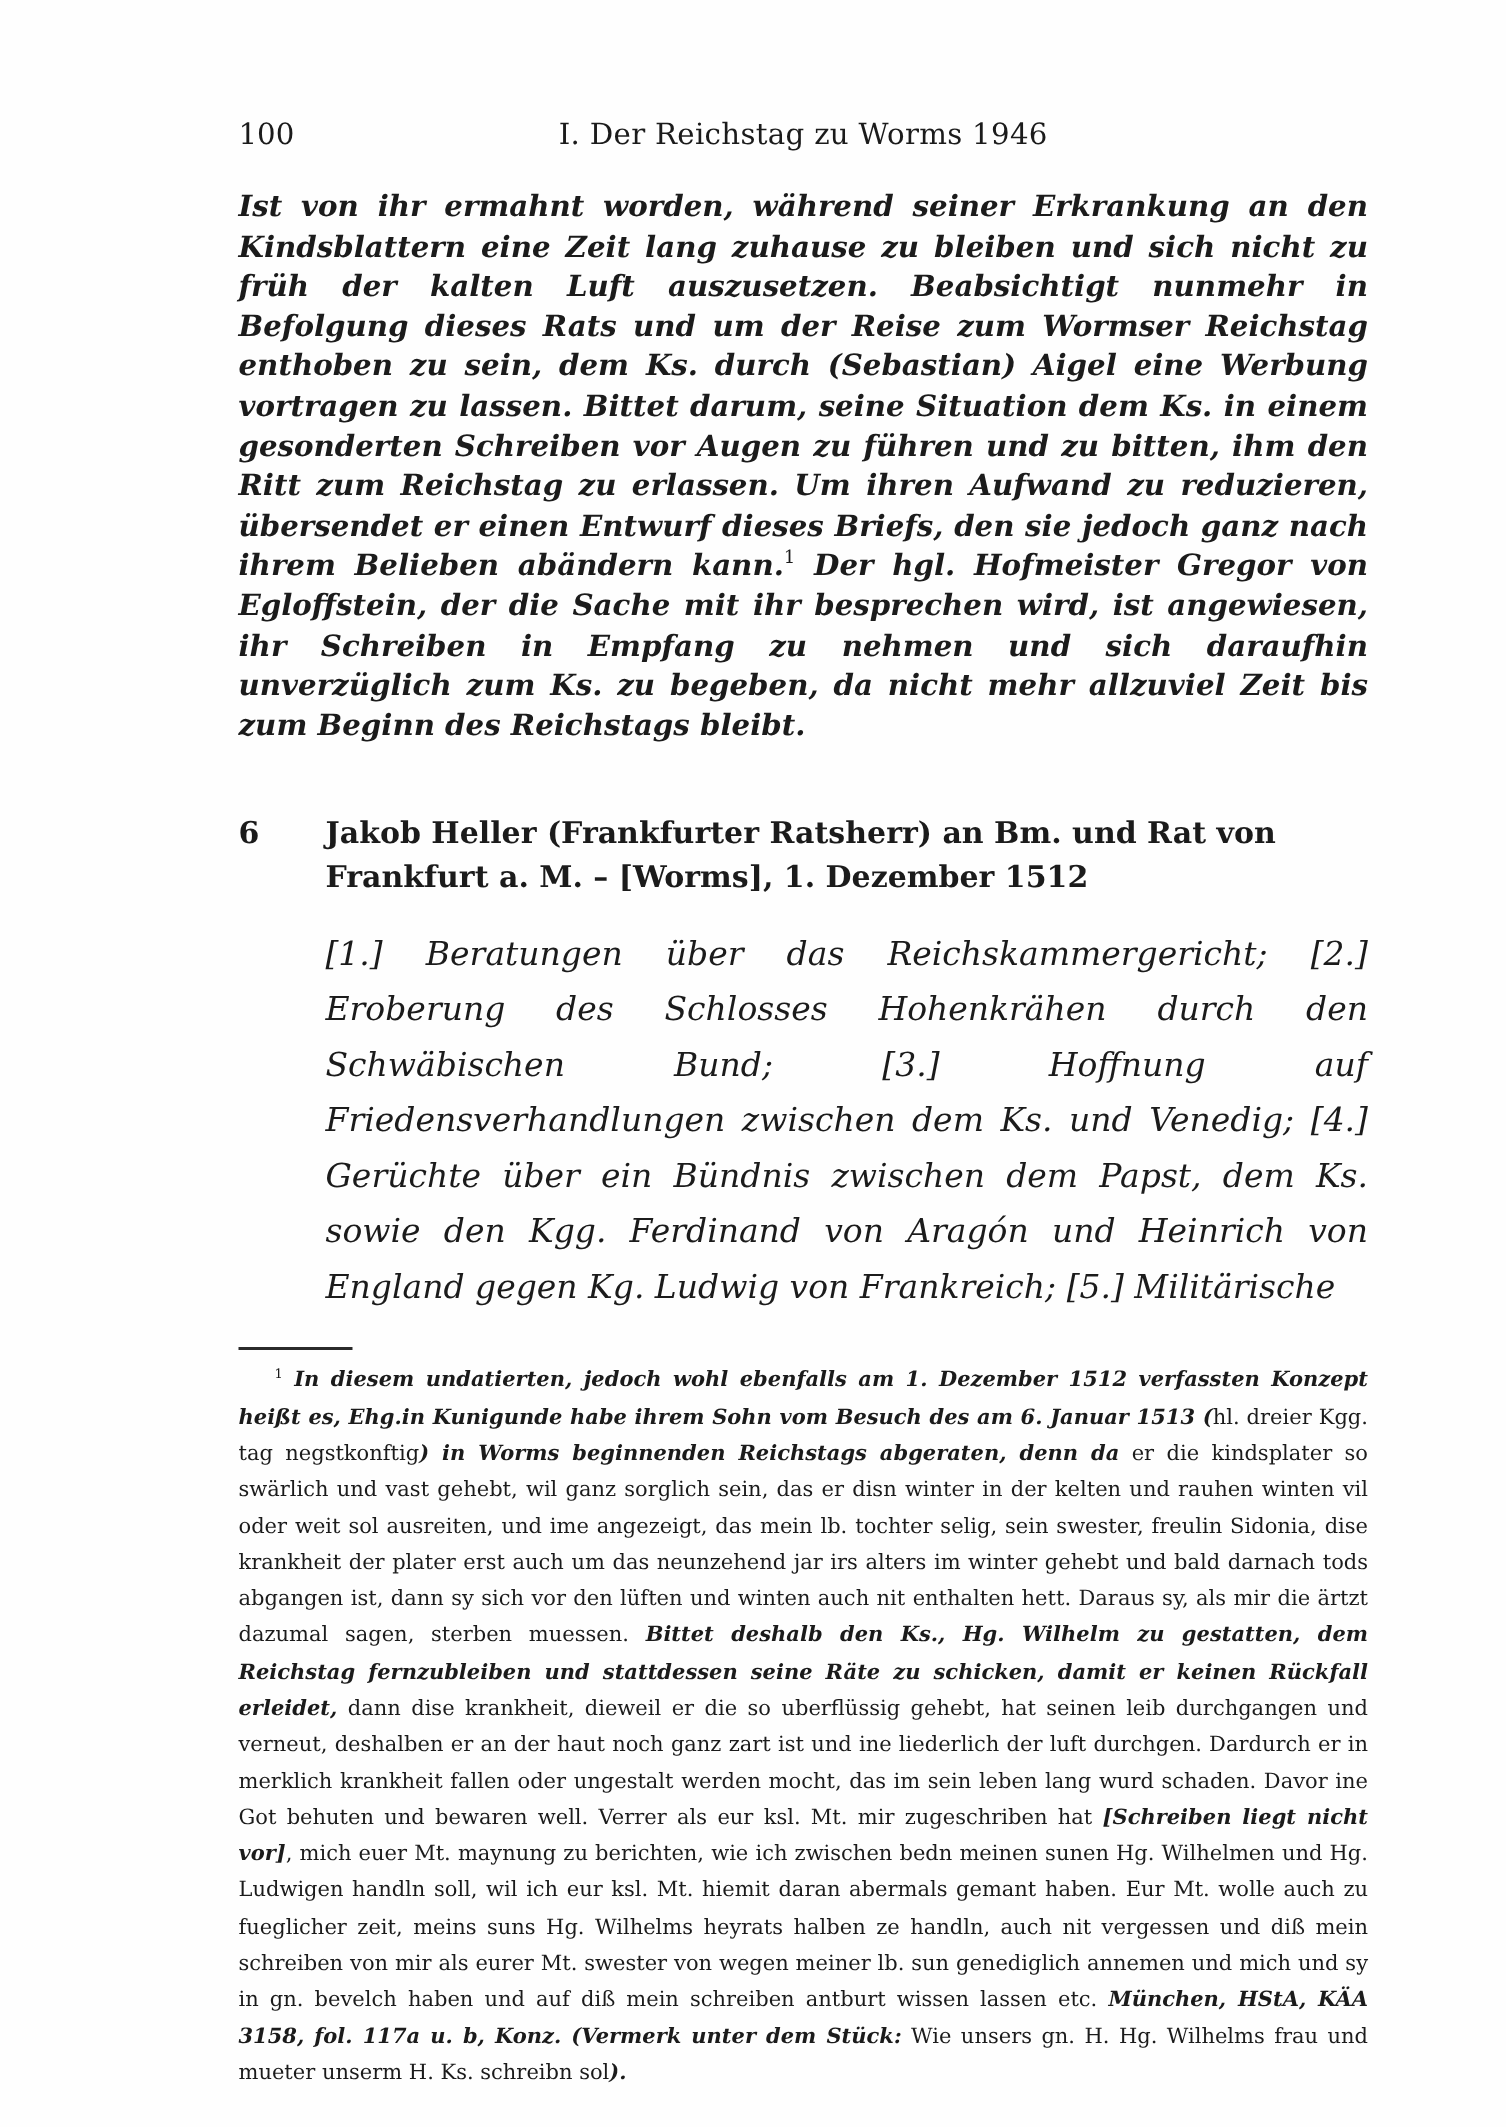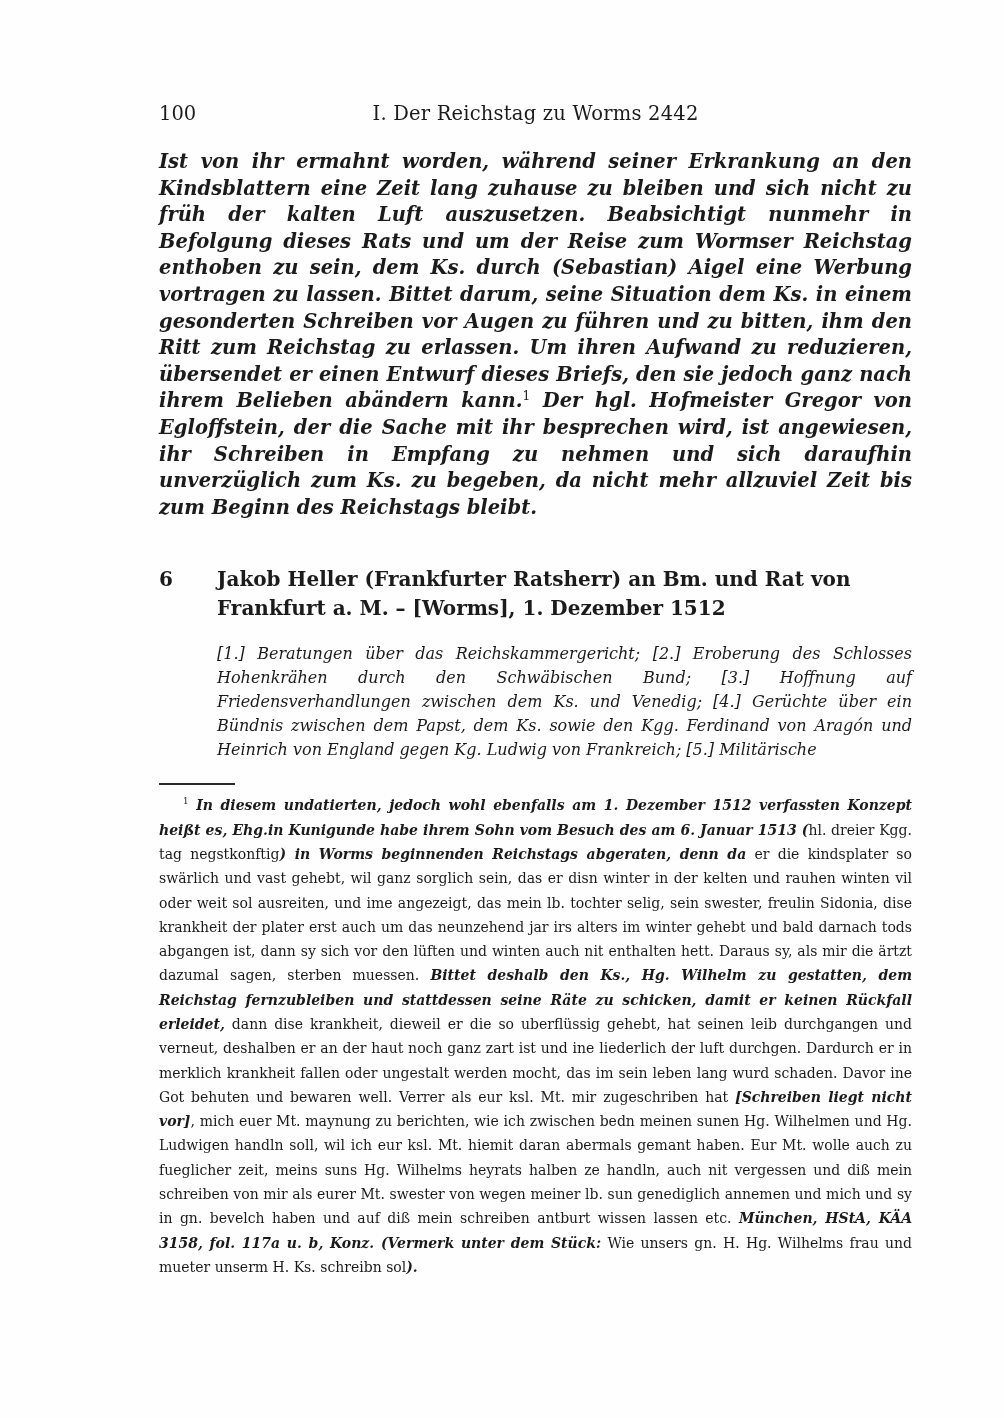--- a/index.html
+++ b/index.html
@@ -15,21 +15,20 @@
     background: #fefefe;
     color: #1b1b1b;
     font-family: "DejaVu Serif", "Liberation Serif", serif;
     overflow: hidden;
   }
   .content {
     position: absolute;
     left: 159px;
     top: 78px;
     width: 753px;
-    margin-top: 24px;
   }
   .running-head {
     position: relative;
     height: 26px;
     font-size: 19.5px;
   }
   .page-number {
     position: absolute;
     left: 0;
     top: 0;
@@ -61,22 +60,22 @@
     font-style: normal;
   }
   .entry-number {
     flex: 0 0 58px;
   }
   .entry-title {
     flex: 1 1 auto;
   }
   .entry-summary {
     margin: 19px 0 0 58px;
-    font-size: 16px;
-    line-height: 24px;
+    font-size: 22px;
+    line-height: 37px;
     font-style: italic;
     text-align: justify;
   }
   .footnote-rule {
     margin-top: 21px;
     width: 76px;
     height: 0;
     border-top: 2px solid #2a2a2a;
   }
   .footnote {
@@ -95,21 +94,21 @@
   }
 </style>
 </head>
 <body>
 
 <div class="page">
   <div class="content">
 
     <div class="running-head">
       <span class="page-number">100</span>
-      <span class="running-title">I. Der Reichstag zu Worms 2442</span>
+      <span class="running-title">I. Der Reichstag zu Worms 1946</span>
     </div>
 
     <p class="regest"><i>Ist von ihr ermahnt worden, während seiner Erkrankung an den Kindsblattern eine Zeit lang zuhause zu bleiben und sich nicht zu früh der kalten Luft auszusetzen. Beabsichtigt nunmehr in Befolgung dieses Rats und um der Reise zum Wormser Reichstag enthoben zu sein, dem Ks. durch (Sebastian) Aigel eine Werbung vortragen zu lassen. Bittet darum, seine Situation dem Ks. in einem gesonderten Schreiben vor Augen zu führen und zu bitten, ihm den Ritt zum Reichstag zu erlassen. Um ihren Aufwand zu reduzieren, übersendet er einen Entwurf dieses Briefs, den sie jedoch ganz nach ihrem Belieben abändern kann.</i><sup>1</sup><i> Der hgl. Hofmeister Gregor von Egloffstein, der die Sache mit ihr besprechen wird, ist angewiesen, ihr Schreiben in Empfang zu nehmen und sich daraufhin unverzüglich zum Ks. zu begeben, da nicht mehr allzuviel Zeit bis zum Beginn des Reichstags bleibt.</i></p>
 
     <div class="entry-heading">
       <span class="entry-number">6</span>
       <span class="entry-title">Jakob Heller (Frankfurter Ratsherr) an Bm. und Rat von Frankfurt a. M. – [Worms], 1. Dezember 1512</span>
     </div>
 
     <p class="entry-summary">[1.] Beratungen über das Reichskammergericht; [2.] Eroberung des Schlosses Hohenkrähen durch den Schwäbischen Bund; [3.] Hoffnung auf Friedensverhandlungen zwischen dem Ks. und Venedig; [4.] Gerüchte über ein Bündnis zwischen dem Papst, dem Ks. sowie den Kgg. Ferdinand von Aragón und Heinrich von England gegen Kg. Ludwig von Frankreich; [5.] Militärische</p>

